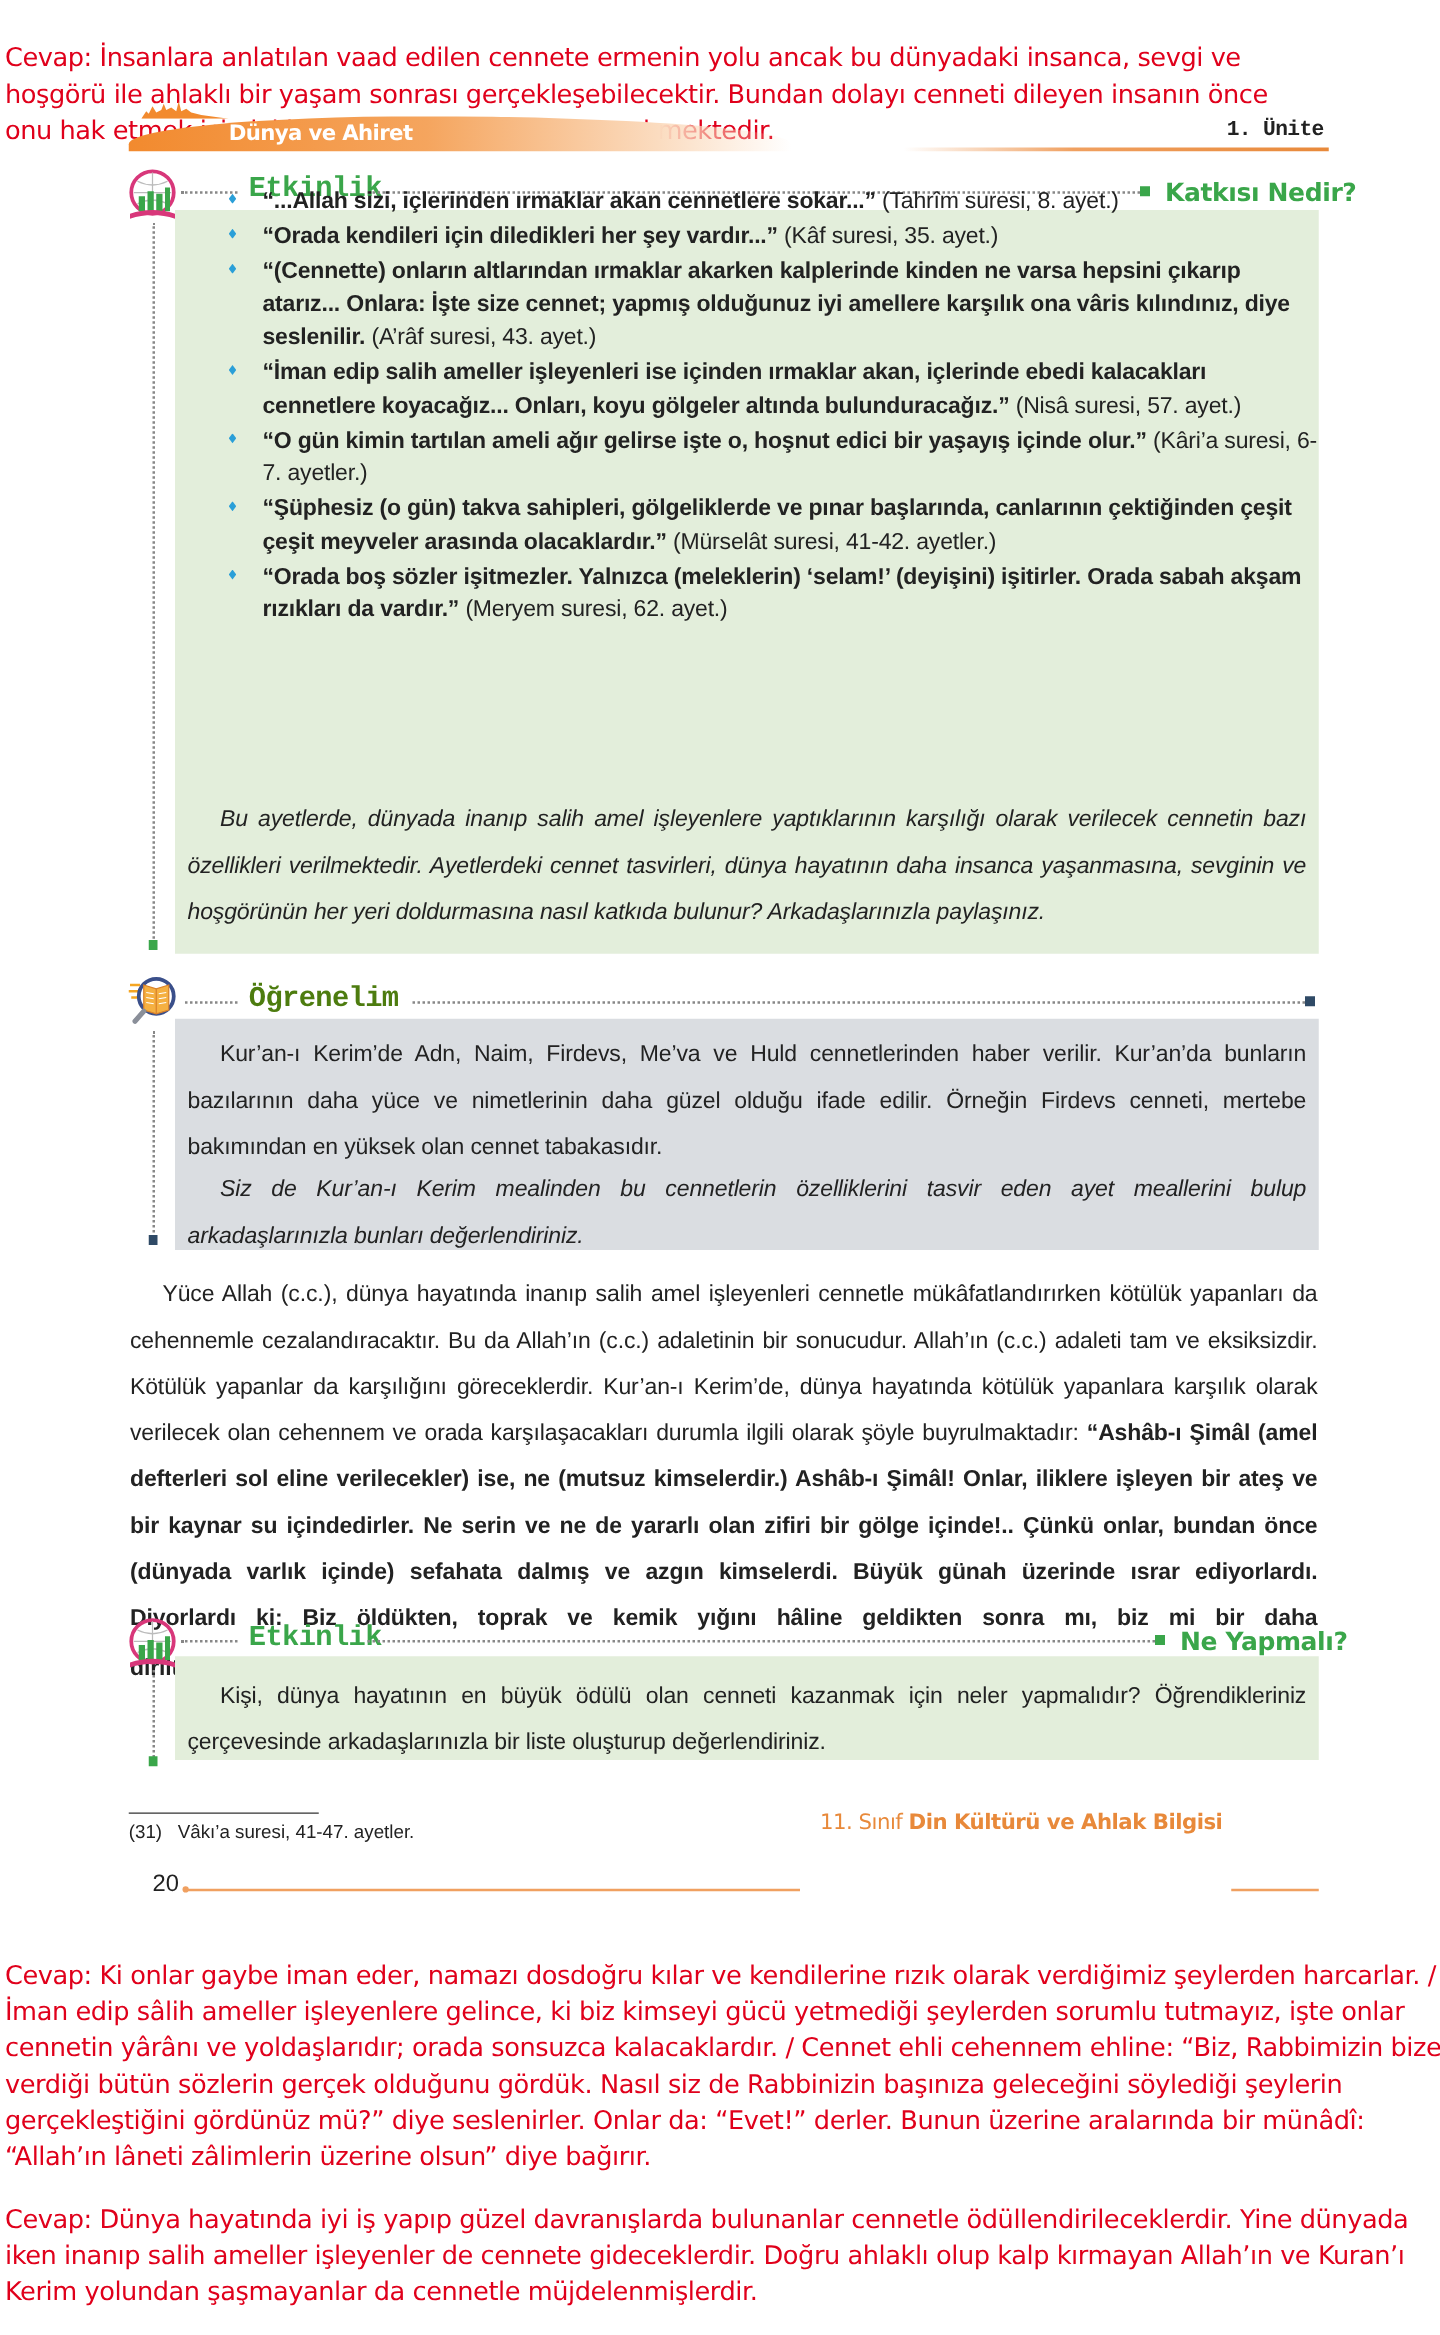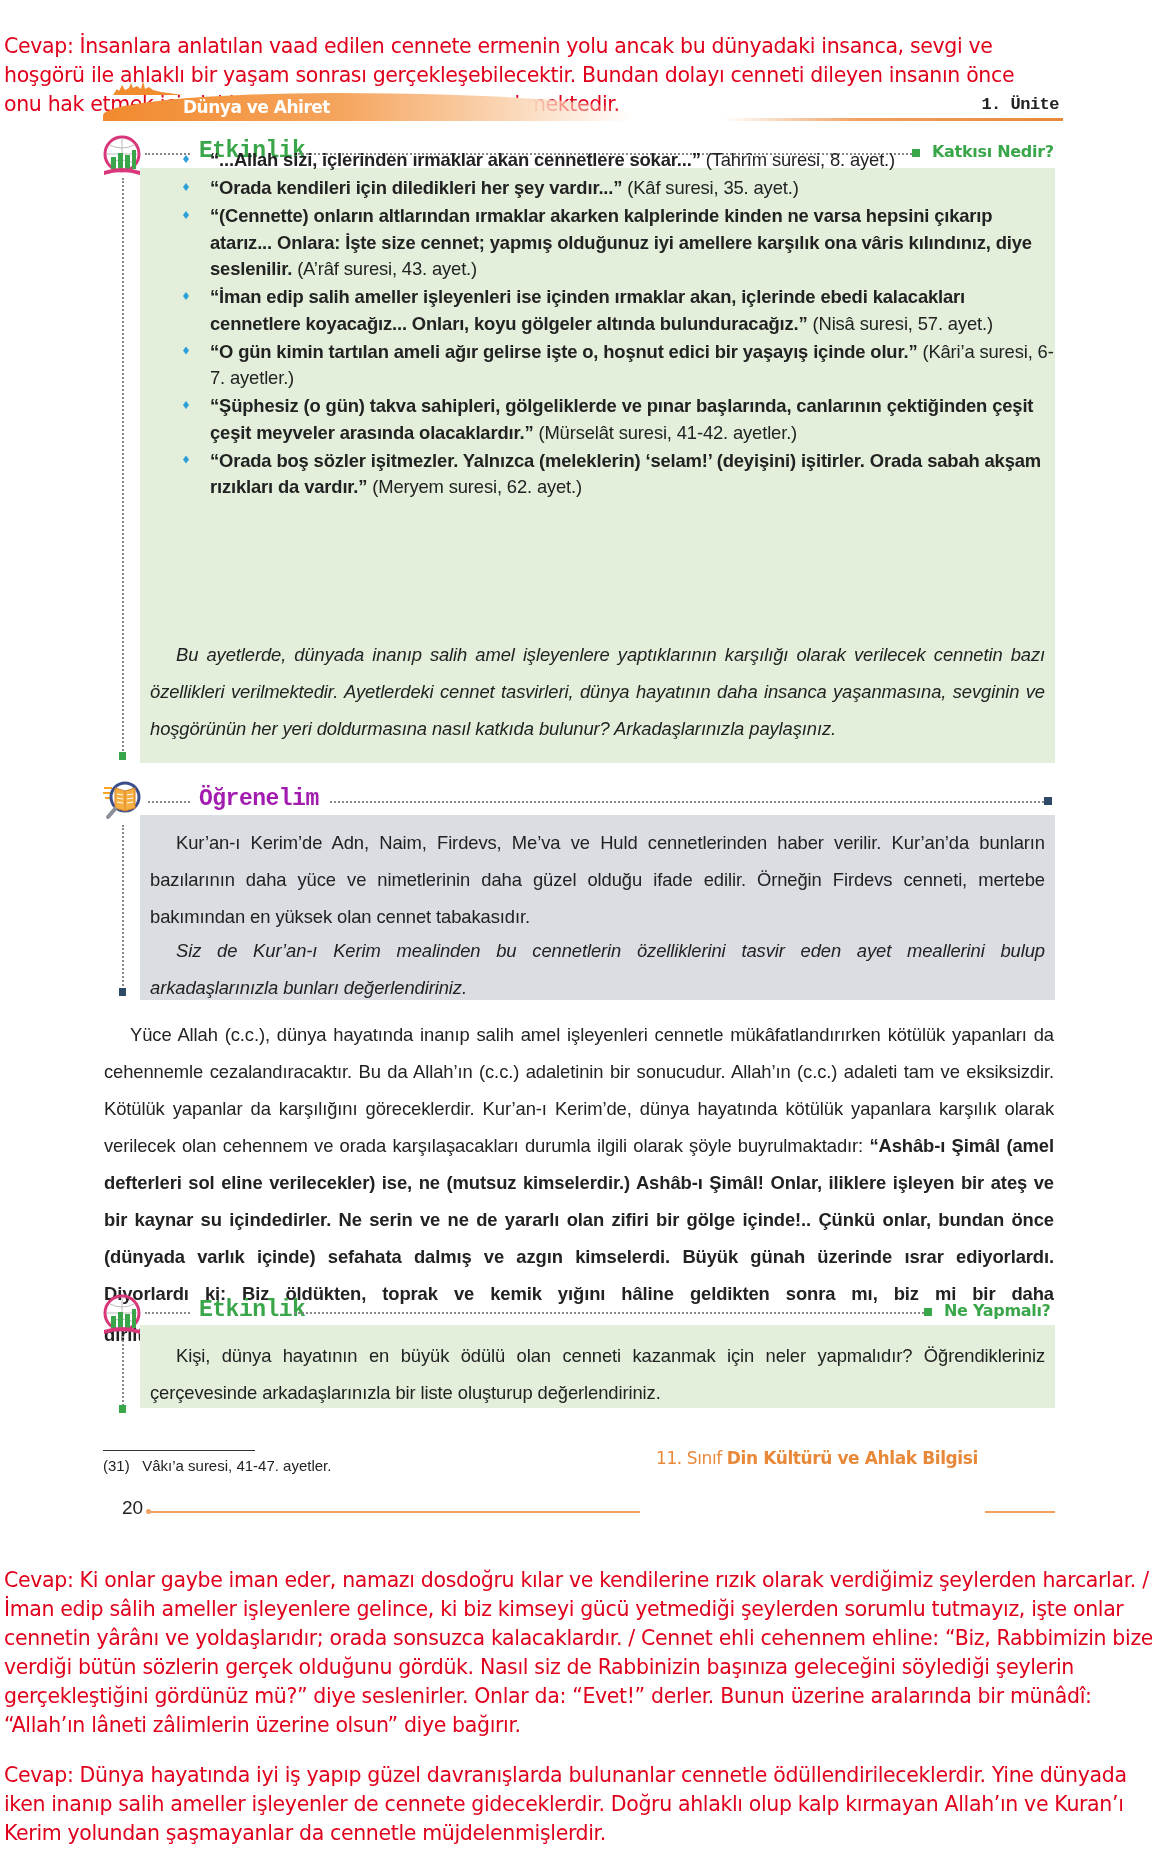--- a/index.html
+++ b/index.html
@@ -13,21 +13,21 @@
   .unit-band { position:absolute; left:103px; top:93px; width:960px; height:28px; }
   .band-arc { position:absolute; left:0; top:0; width:530px; height:28px; border-radius:55% 70% 0 0 / 100% 100% 0 0; background:linear-gradient(90deg,#f28a2e 0%,#f5a55e 45%,#fbdcc0 80%,rgba(255,255,255,0) 100%); }
   .band-skyline { position:absolute; left:10px; top:-14px; width:70px; height:16px; }
   .band-title { position:absolute; left:80px; top:4px; color:#fff; font-weight:bold; font-size:17px; font-family:"DejaVu Sans", sans-serif; letter-spacing:-0.5px;text-align:right; }
   .band-line { position:absolute; left:620px; top:25px; width:340px; height:3px; background:linear-gradient(90deg,rgba(240,150,80,0),#f0a060 40%,#e8893a); }
   .unit-label { position:absolute; right:4px; top:2px; font-weight:bold; font-size:17px; color:#222; font-family:Liberation Mono, monospace; letter-spacing:-0.5px; }
   .sec-icon { position:absolute; width:42px; height:42px; }
   .sec-title { position:absolute; font-family:Liberation Mono, monospace; font-weight:bold; font-size:23px; letter-spacing:-0.5px; }
   .dots { position:absolute; height:0; border-top:2px dotted #888; }
   .sq { position:absolute; width:8px; height:8px; }
-  .sec-tag { position:absolute; font-family:"DejaVu Sans", sans-serif; font-weight:bold; font-size:16px; letter-spacing:-0.3px; }
+  .sec-tag { position:absolute; font-family:"DejaVu Sans", sans-serif; font-weight:bold; font-size:20px; letter-spacing:-0.3px; }
   .vdots { position:absolute; width:0; border-left:2px dotted #888; }
   .box { position:absolute; }
   .green-box { background:#e3eedb; }
   .grey-box { background:#dadde1; }
 
   .bullets { list-style:none; margin:0; padding:0; position:absolute; left:150px; top:147px; width:905px; }
   .bullets li { position:relative; padding-left:60px; font-size:18.4px; line-height:26.5px; margin-bottom:1.5px; letter-spacing:-0.15px; }
   .bullets li .b { position:absolute; left:33px; top:8px; width:6px; height:8px; background:#2a9fd8; transform:rotate(0deg); clip-path:polygon(50% 0,100% 50%,50% 100%,0 50%); }
   .bullets li strong { font-weight:bold; }
   .cite { font-weight:normal; }
@@ -96,21 +96,21 @@
 <div>
   <svg class="sec-icon" style="left:102px;top:780px;" viewBox="0 0 42 42">
     <path d="M2 8 H10 M1 13 H9 M3 18 H10" stroke="#f5a623" stroke-width="2"></path>
     <circle cx="23" cy="17" r="14" fill="none" stroke="#3a4f8a" stroke-width="3"></circle>
     <path d="M13 8 L23 11 L33 8 L33 28 L23 31 L13 28 Z" fill="#f5b041" stroke="#d9822b" stroke-width="1"></path>
     <path d="M23 11 V31" stroke="#d9822b" stroke-width="1"></path>
     <path d="M15 14 L21 15 M15 18 L21 19 M15 22 L21 23 M25 15 L31 14 M25 19 L31 18 M25 23 L31 22" stroke="#fff" stroke-width="1"></path>
     <path d="M13 29 L6 37" stroke="#8a8f99" stroke-width="4" stroke-linecap="round"></path>
   </svg>
   <div class="dots" style="left:148px;top:801px;width:42px;"></div>
-  <span class="sec-title" style="left:199px;top:786px;color:#a21caf;">Öğrenelim</span>
+  <span class="sec-title" style="left:199px;top:786px;color:#4d7c0f;">Öğrenelim</span>
   <div class="dots" style="left:330px;top:801px;width:714px;"></div>
   <div class="sq" style="left:1044px;top:797px;background:#2f4a66;"></div>
   <div class="vdots" style="left:122px;top:825px;height:165px;"></div>
   <div class="sq" style="left:119px;top:988px;background:#2f4a66;width:7px;height:8px;"></div>
 
   <div class="box grey-box" style="left:140px;top:815px;width:915px;height:185px;"></div>
   <p class="para indent" style="left:150px;top:824px;width:895px;margin:0;">Kur’an-ı Kerim’de Adn, Naim, Firdevs, Me’va ve Huld cennetlerinden haber verilir. Kur’an’da bunların bazılarının daha yüce ve nimetlerinin daha güzel olduğu ifade edilir. Örneğin Firdevs cenneti, mertebe bakımından en yüksek olan cennet tabakasıdır.</p>
   <p class="para italic indent" style="left:150px;top:932px;width:895px;margin:0;">Siz de Kur’an-ı Kerim mealinden bu cennetlerin özelliklerini tasvir eden ayet meallerini bulup arkadaşlarınızla bunları değerlendiriniz.</p>
 </div>
 

